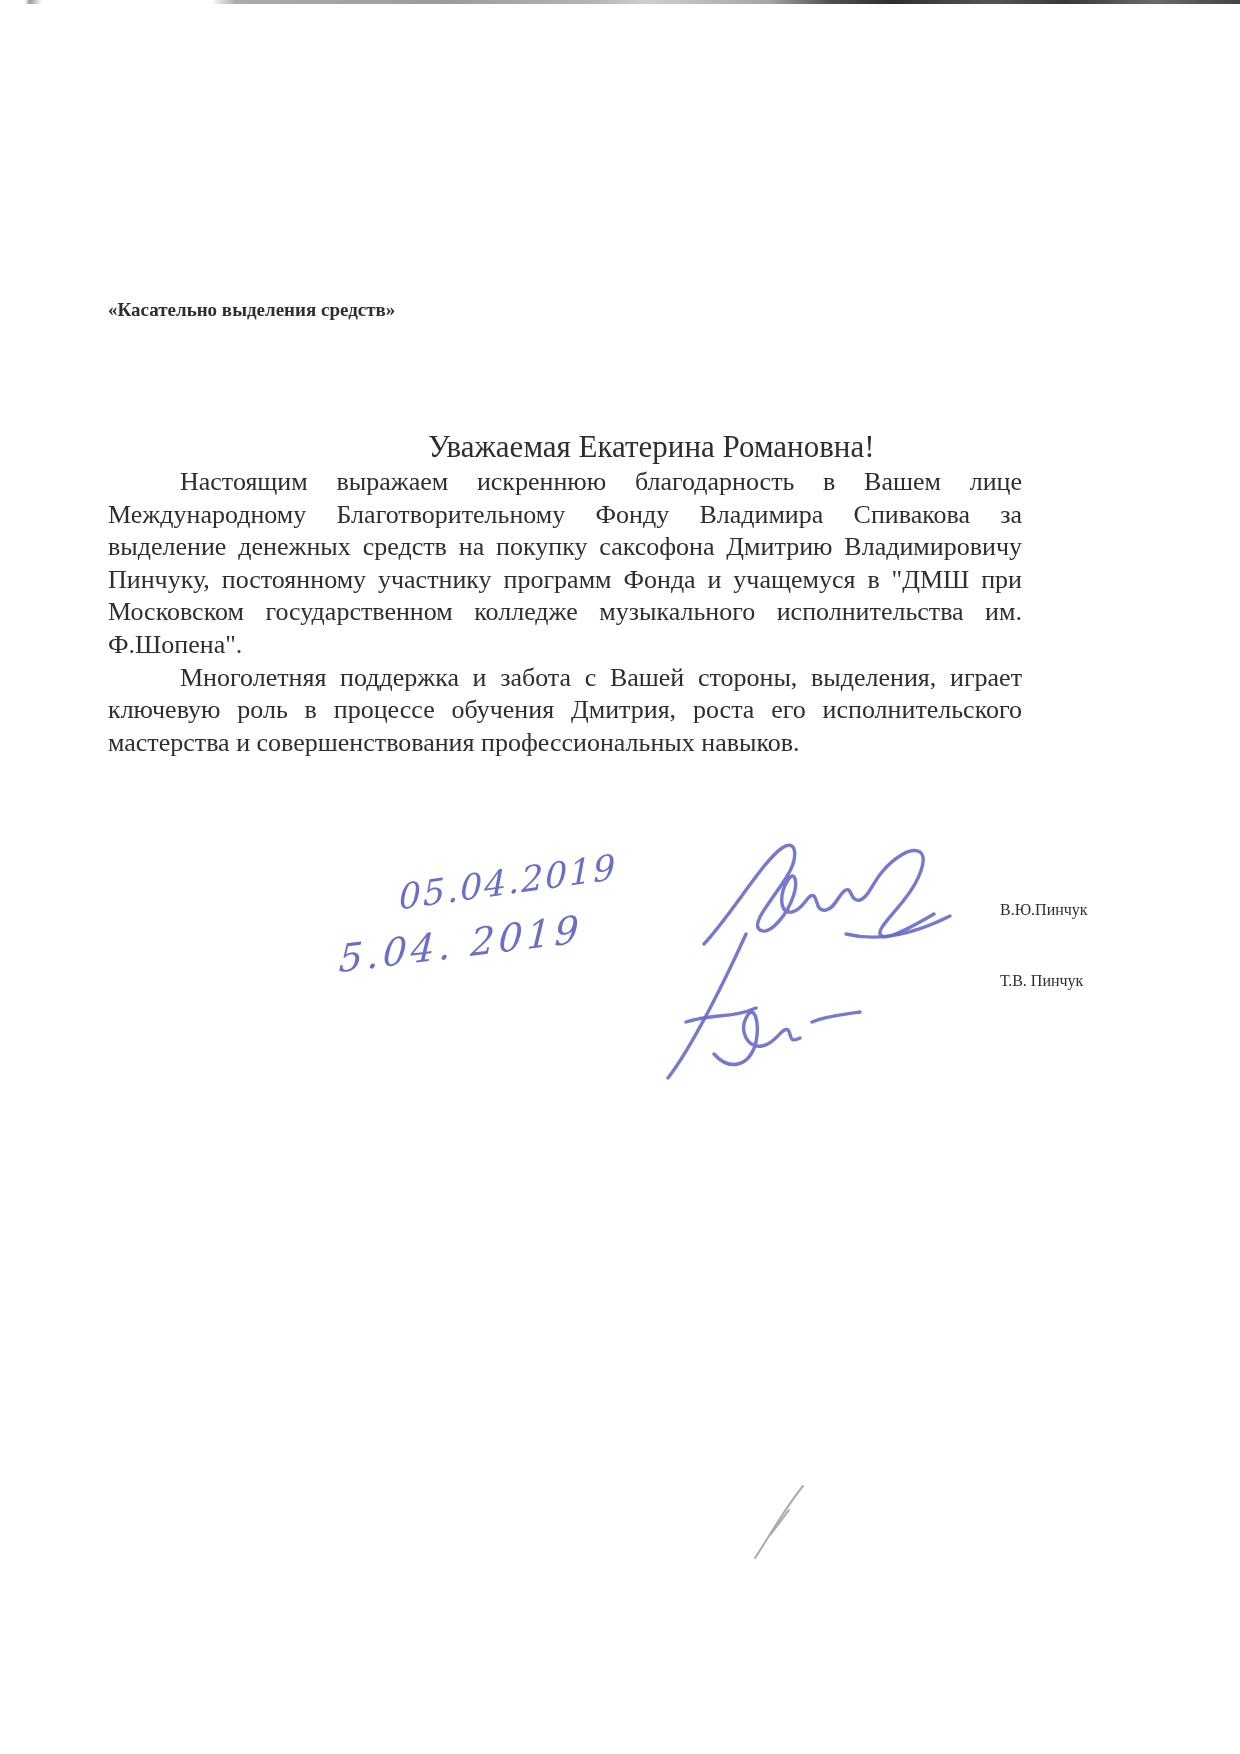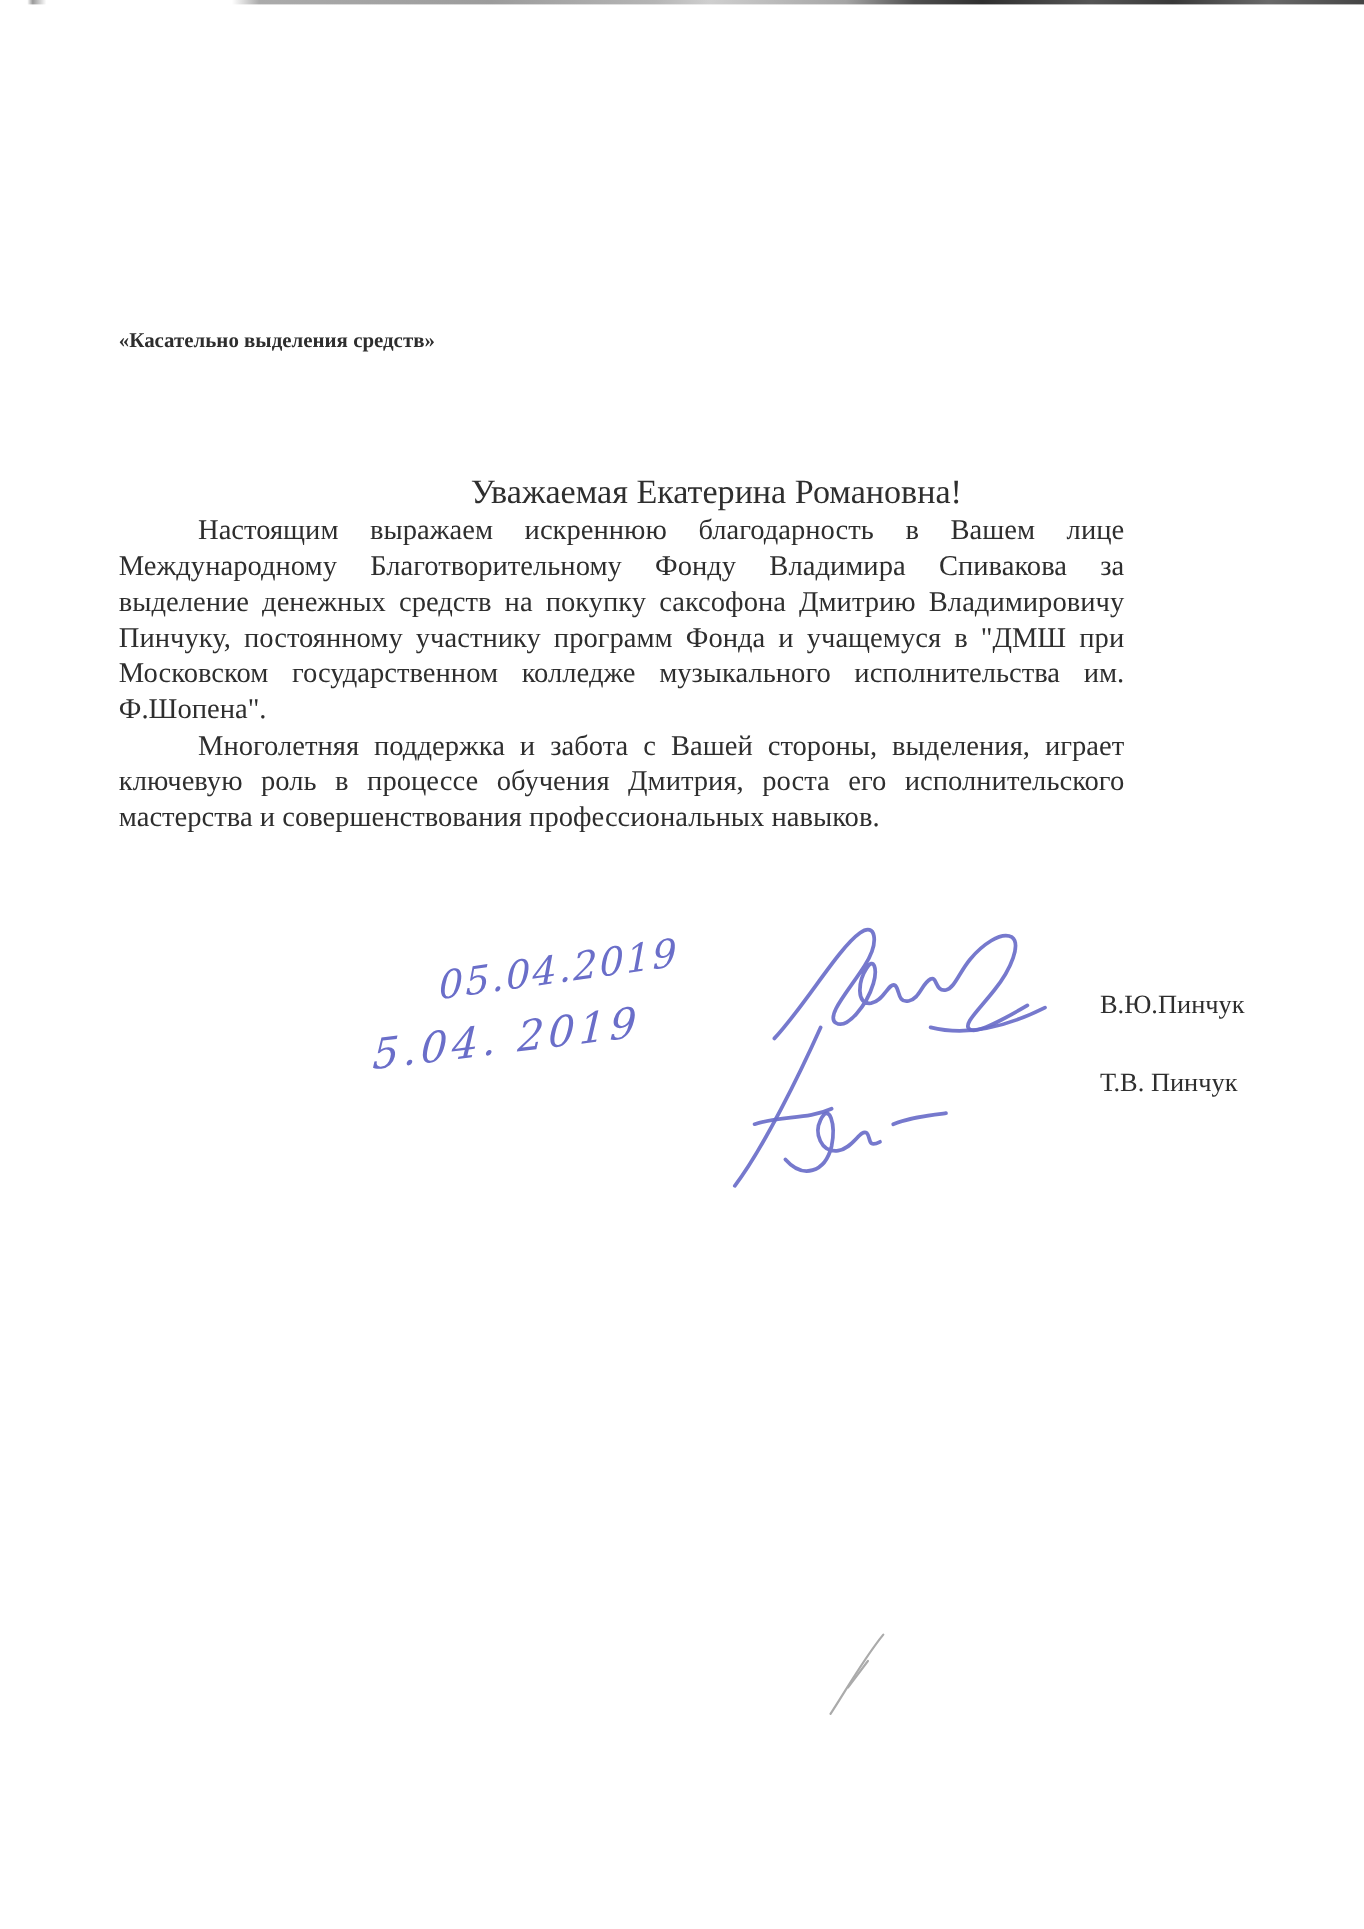--- a/index.html
+++ b/index.html
@@ -53,21 +53,21 @@
     transform:rotate(-8deg) skewX(-8deg);}
   .hand-date.d2{left:338px;top:922px;font-size:38px;letter-spacing:4px;
     transform:rotate(-7deg) skewX(-10deg);}
   .sig{position:absolute;}
   .sig svg{display:block;}
   .sig path{fill:none;stroke:#6a6ec9;stroke-width:3.4;stroke-linecap:round;opacity:.92;}
   .sig.s1{left:698px;top:836px;}
   .sig.s2{left:658px;top:926px;}
   .sign-name{
     position:absolute;left:1000px;
-    font-size:24px;white-space:nowrap;
+    font-size:16px;white-space:nowrap;
   }
   .sign-name.n1{top:901px;}
   .sign-name.n2{top:972px;}
   .pencil{position:absolute;left:745px;top:1478px;}
   .pencil path{fill:none;stroke:#ababab;stroke-width:2;stroke-linecap:round;}
 </style>
 </head>
 <body>
 
 <div class="page">

